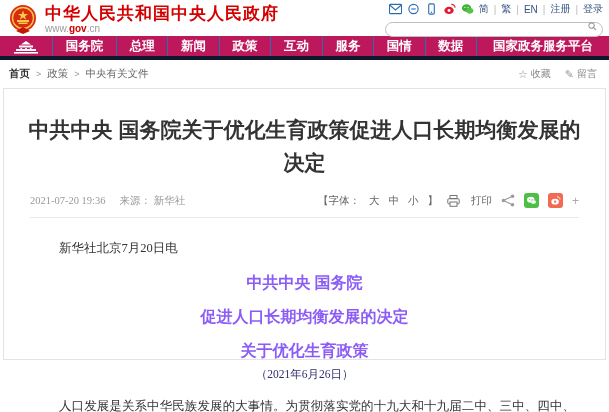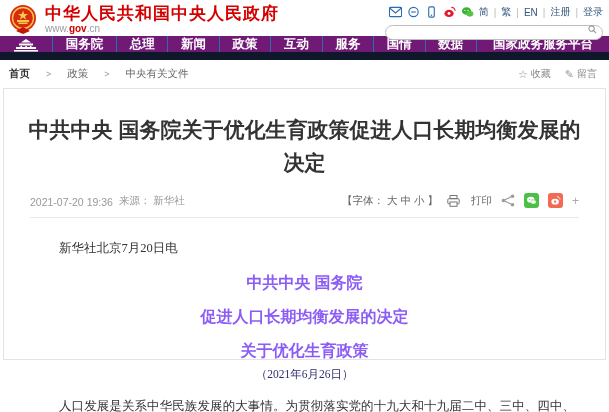--- a/index.html
+++ b/index.html
@@ -1,66 +1,66 @@
 <!DOCTYPE html>
 <html><head>
 <meta charset="utf-8">
 <style>
   * { margin:0; padding:0; box-sizing:border-box; }
   html,body { width:609px; height:412px; overflow:hidden; background:#fff;
               font-family:"Liberation Sans","DejaVu Sans",sans-serif; }
 
   
-  .header { display:flex; justify-content:space-between; align-items:flex-start;
+  .header { display:flex; justify-content:space-between; align-items:center;
             padding:4px 6px 2px 8px; height:36px; }
   .brand { display:flex; align-items:center; gap:7px; }
   .emblem { width:30px; height:30px; flex:0 0 30px; }
   .brand-text .site-title { color:#d40000; font-size:17px; font-weight:bold; letter-spacing:1px; line-height:18px; }
   .site-url { font-size:10px; color:#9a9a9a; line-height:11px; }
   .site-url .gov { color:#d40000; font-weight:bold; }
 
   .header-right { display:flex; flex-direction:column; align-items:flex-end; gap:3px; padding-top:1px; }
   .top-links { display:flex; align-items:center; gap:5px; font-size:10px; color:#4a6d9c; }
   .top-links .icon { display:inline-flex; width:13px; height:12px; }
   .top-links .sep { color:#bbb; }
   .top-links .lnk { color:#33567f; cursor:pointer; }
   .search-wrap { position:relative; width:218px; }
   .search-input { width:218px; height:15px; border:1px solid #bfbfbf; border-radius:9px;
                   outline:none; padding:0 20px 0 9px; font-size:10px; color:#333; }
   .search-glass { position:absolute; right:6px; top:3px; width:9px; height:9px; }
 
   
-  .nav { display:flex; height:24px; background:#701a75; border-bottom:8px solid #0f172a; }
+  .nav { display:flex; height:24px; background:#be185d; border-bottom:4px solid #0f172a; }
   .nav-home { flex:0 0 52px; display:flex; align-items:center; justify-content:center; }
   .nav-item { flex:1 1 auto; display:flex; align-items:center; justify-content:center;
               color:#fff; font-size:12.5px; font-weight:bold; border-left:1px solid #2a6cb0;
               cursor:pointer; white-space:nowrap; padding:0 8px; }
   .nav-item.wide { flex:1.7 1 auto; }
 
   
   .crumbbar { display:flex; justify-content:space-between; align-items:center;
               height:28px; padding:0 12px 0 9px; font-size:10.5px; color:#666; }
-  .crumbs { display:flex; align-items:center; gap:16px; }
+  .crumbs { display:flex; align-items:center; gap:6px; }
   .crumb-first { color:#333; font-weight:bold; }
   .crumb { color:#666; cursor:pointer; }
   .crumb-sep { color:#999; font-size:9px; }
   .crumb-actions { display:flex; align-items:center; gap:14px; color:#8a8a8a; }
   .crumb-actions .act { display:flex; align-items:center; gap:3px; cursor:pointer; font-size:10px; }
   .crumb-actions .glyph { font-size:11px; color:#9a9a9a; }
 
   
   .card { margin:0 3px; border:1px solid #e3e3e3; background:#fff; height:272px; }
   .art-title { margin:24px auto 0; width:92%; text-align:center; font-size:21px;
                font-weight:600; color:#333; line-height:33px; }
   .metabar { display:flex; justify-content:space-between; align-items:center;
              margin:14px 26px 0 26px; padding-bottom:9px; border-bottom:1px solid #e9e9e9;
              font-size:10.5px; color:#999; }
-  .meta-left { display:flex; gap:6px; align-items:flex-end; }
+  .meta-left { display:flex; gap:14px; align-items:center;font-family:Liberation Serif, serif; }
   .meta-right { display:flex; align-items:center; gap:9px; color:#666; }
-  .font-ctl { display:flex; gap:3px; align-items:flex-start; }
+  .font-ctl { display:flex; gap:9px; align-items:flex-start; }
   .font-size-btn { cursor:pointer; color:#666; }
   .print { display:flex; align-items:center; gap:11px; cursor:pointer; }
   .share-box { width:15px; height:15px; border-radius:3px; display:inline-flex;
                align-items:center; justify-content:center; cursor:pointer; }
   .share-box.wechat { background:#4dbf45; }
   .share-box.weibo { background:#f26a51; }
   .share-plus { color:#aaa; font-size:12px; cursor:pointer; }
 
   .art-body { padding:18px 30px 0 30px; font-family:"Liberation Serif","DejaVu Serif",serif;
               font-size:12.5px; color:#333; }

